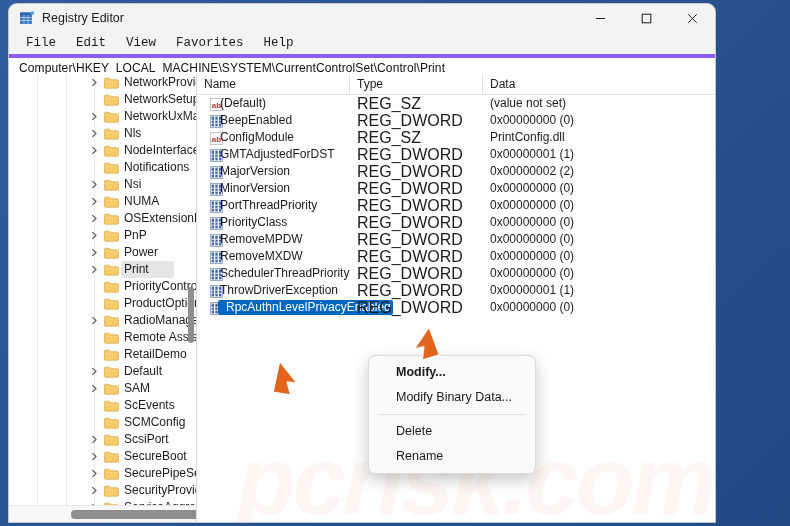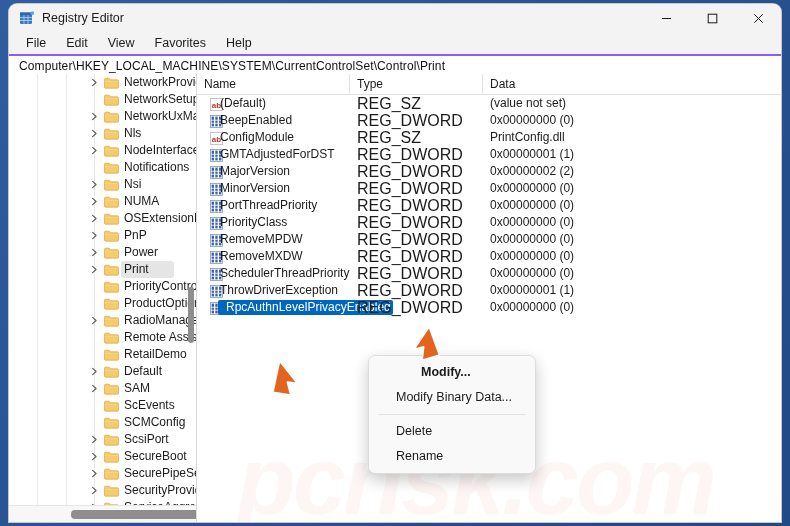--- a/index.html
+++ b/index.html
@@ -10,21 +10,21 @@
   }
 
   
   #desktop{
     position:absolute;inset:0;
     background:linear-gradient(135deg,#2f5da0 0%,#27518f 55%,#1f4a86 100%);
   }
 
   
   #window{
-    position:absolute;left:9px;top:4px;width:772px;height:518px;
+    position:absolute;left:9px;top:4px;width:706px;height:518px;
     background:#f3f3f3;
     border-radius:8px 8px 0 0;
     box-shadow:0 0 0 1px #c8c8c8;
     overflow:hidden;
   }
 
   
   #titlebar{
     position:relative;height:28px;background:#f3f3f3;
     border-radius:8px 8px 0 0;
@@ -41,31 +41,31 @@
     display:flex;align-items:center;justify-content:center;
     color:#1b1b1b;
   }
   #btn-min{right:92px;}
   #btn-max{right:46px;}
   #btn-close{right:0;}
 
   
   #menubar{
     position:relative;height:22px;background:#f3f3f3;
-    padding-left:8px;display:flex;align-items:center;gap:2px;
+    padding-left:8px;display:flex;align-items:center;gap:2px;font-family:Liberation Mono, monospace;
   }
   .menu-item{
     font-size:12.5px;color:#1b1b1b;
     padding:2px 9px;border-radius:3px;cursor:default;
   }
 
   
   #addressbar{
     position:relative;height:19px;background:#ffffff;
-    border-top:2px solid #8b5cf6;border-bottom:1px solid #d6d6d6;
+    border-top:4px solid #8b5cf6;border-bottom:1px solid #d6d6d6;
     display:flex;align-items:center;padding-left:10px;
   }
   #address-text{font-size:12px;color:#111;letter-spacing:.1px;white-space:nowrap;}
 
   
   #main{
     position:absolute;left:0;top:70px;right:0;bottom:0;
     background:#ffffff;
   }
 
@@ -155,21 +155,21 @@
     position:absolute;left:359px;top:281px;width:166px;
     background:#f9f9f9;
     border:1px solid #dcdcdc;border-radius:7px;
     box-shadow:0 6px 16px rgba(0,0,0,.22);
     padding:4px 0;
   }
   .ctx-item{
     height:25px;line-height:25px;font-size:12.5px;color:#1b1b1b;
     padding-left:27px;white-space:nowrap;
   }
-  .ctx-item.bold{font-weight:bold;margin-left:25px;}
+  .ctx-item.bold{font-weight:bold;}
   .ctx-sep{height:1px;background:#e4e4e4;margin:4px 9px;}
 
   
   .arrow{position:absolute;pointer-events:none;}
   #arrow-row{left:263px;top:283px;}
   #arrow-menu{left:398px;top:252px;}
 
   
   #watermark{
     position:absolute;left:40px;top:352px;

